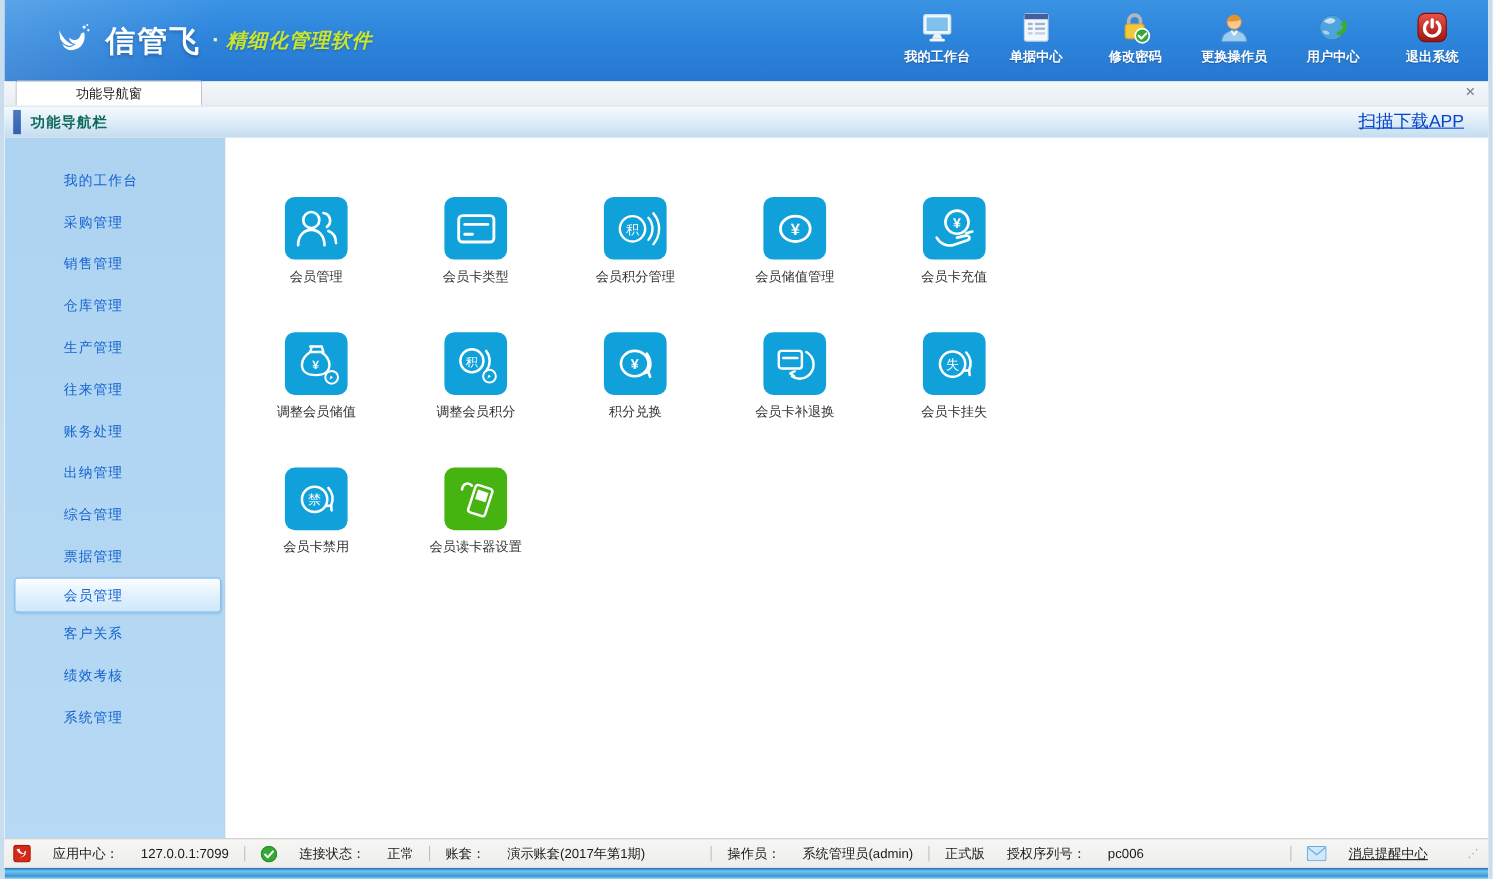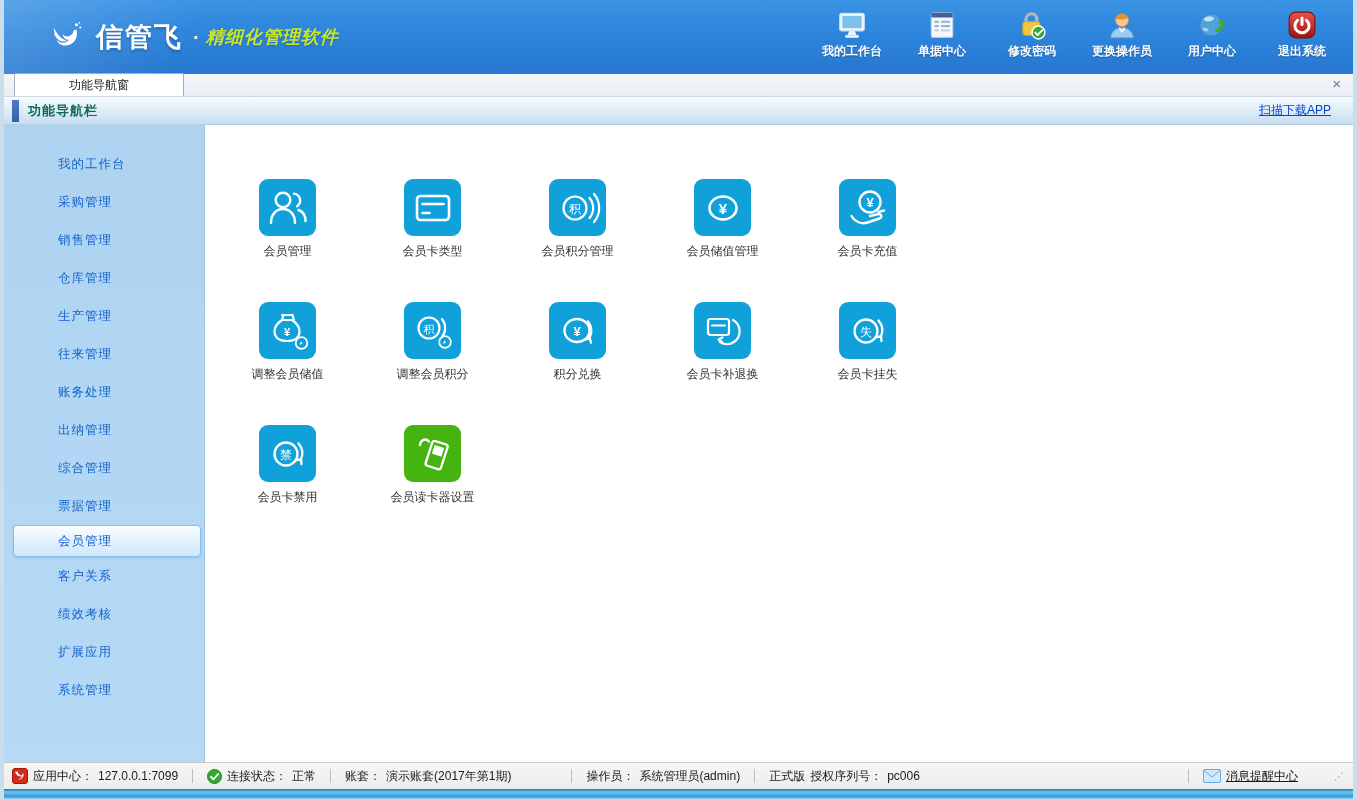--- a/index.html
+++ b/index.html
@@ -38,21 +38,21 @@
     display:flex; align-items:center; justify-content:center;
     font-size:12px; color:#222; cursor:pointer;margin-top:20px;
   }
   .tab-close{ position:absolute; right:12px; top:2px; font-size:15px; color:#6a7b90; cursor:pointer; line-height:1;}
   
   .navbar{ height:28px; flex:0 0 28px; background:linear-gradient(180deg,#f6fafe 0%,#dcebf8 55%,#c6ddf1 100%);
     border-bottom:1px solid #b7cfe6; display:flex; align-items:center; position:relative;}
   .navbar-accent{ width:7px; height:22px; background:linear-gradient(180deg,#4d79c4,#355fae);
     margin:0 9px 0 8px; }
   .navbar-title{ font-size:13px; font-weight:bold; color:#0d6a58; letter-spacing:1px;font-family:Liberation Mono, monospace;}
-  .navbar-link{ margin-left:auto; margin-right:22px; font-size:12px; color:#0645c8;
+  .navbar-link{ margin-left:auto; margin-right:22px; font-size:16px; color:#0645c8;
     text-decoration:underline; cursor:pointer;}
   
   .body{ flex:1 1 auto; display:flex; overflow:hidden; background:#fff;}
   .sidebar{ width:201px; flex:0 0 201px; background:linear-gradient(180deg,#aed3f1,#b6daf5);
     border-right:1px solid #9cc3e4; padding-top:20px;}
   .side-item{ height:38px; display:flex; align-items:center; padding-left:54px;
     font-size:12.5px; color:#1563cd; cursor:pointer; letter-spacing:1px;}
   .side-item.selected{
     background:linear-gradient(180deg,#fdfeff 0%,#e4f2fd 45%,#cfe8fb 100%);
     border:1px solid #86bee9; border-radius:4px;
@@ -63,21 +63,21 @@
   .tile-row{ display:flex; margin-bottom:42px;}
   .tile-cell{ width:57px; margin-right:88px; display:flex; flex-direction:column; align-items:center;}
   .tile{ width:57px; height:57px; border-radius:9px; display:flex; align-items:center;
     justify-content:center; cursor:pointer;}
   .tile svg{ width:46px; height:46px; }
   .tile-label{ margin-top:7px; font-size:12px; color:#333; white-space:nowrap; cursor:pointer;}
   
   .statusbar{ height:27px; flex:0 0 27px; background:linear-gradient(180deg,#f6f6f4,#ededeb);
     border-top:1px solid #c9c9c7; display:flex; align-items:center; padding:0 8px;
     font-size:12px; color:#1a1a1a;}
-  .seg{ display:flex; align-items:center; gap:5px; white-space:nowrap;}
+  .seg{ display:flex; align-items:center; gap:20px; white-space:nowrap;}
   .sdiv{ width:1px; height:14px; background:#bfbfbf; margin:0 14px;}
   .sdiv.wide{ margin:0 14px 0 60px; }
   .status-right{ margin-left:auto; display:flex; align-items:center;}
   .msg-link{ text-decoration:underline; cursor:pointer; color:#1a1a1a;}
   .grip{ margin-left:36px; color:#9a9a9a; font-size:10px; letter-spacing:1px; cursor:pointer;}
   
   .bottomframe{ height:10px; flex:0 0 10px;
     background:linear-gradient(180deg,#1d6fb4 0%,#6ec6ee 30%,#3c97d2 75%,#8fd4f2 100%);}
 </style>
 </head>
@@ -187,21 +187,20 @@
       <div class="side-item">仓库管理</div>
       <div class="side-item">生产管理</div>
       <div class="side-item">往来管理</div>
       <div class="side-item">账务处理</div>
       <div class="side-item">出纳管理</div>
       <div class="side-item">综合管理</div>
       <div class="side-item">票据管理</div>
       <div class="side-item selected">会员管理</div>
       <div class="side-item">客户关系</div>
       <div class="side-item">绩效考核</div>
-      <div class="side-item">扩展应用</div>
       <div class="side-item">系统管理</div>
     </div>
 
     <div class="main">
 
       <div class="tile-row">
         <div class="tile-cell">
           <div class="tile" style="background: rgb(16, 161, 219);">
             <svg viewBox="0 0 46 46" fill="none" stroke="#fff" stroke-width="2.4" stroke-linecap="round" stroke-linejoin="round">
               <circle cx="18" cy="15" r="7.3"></circle>

